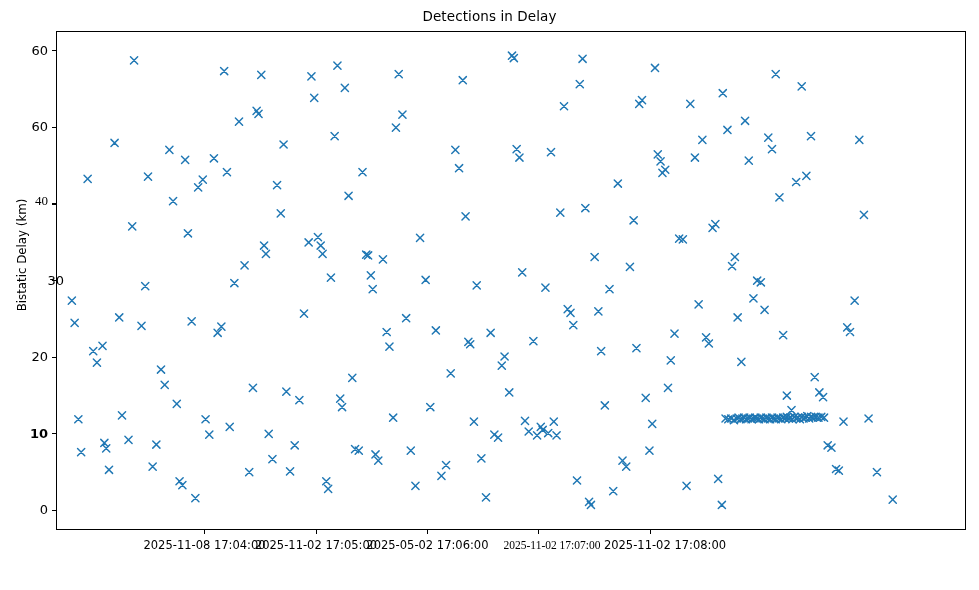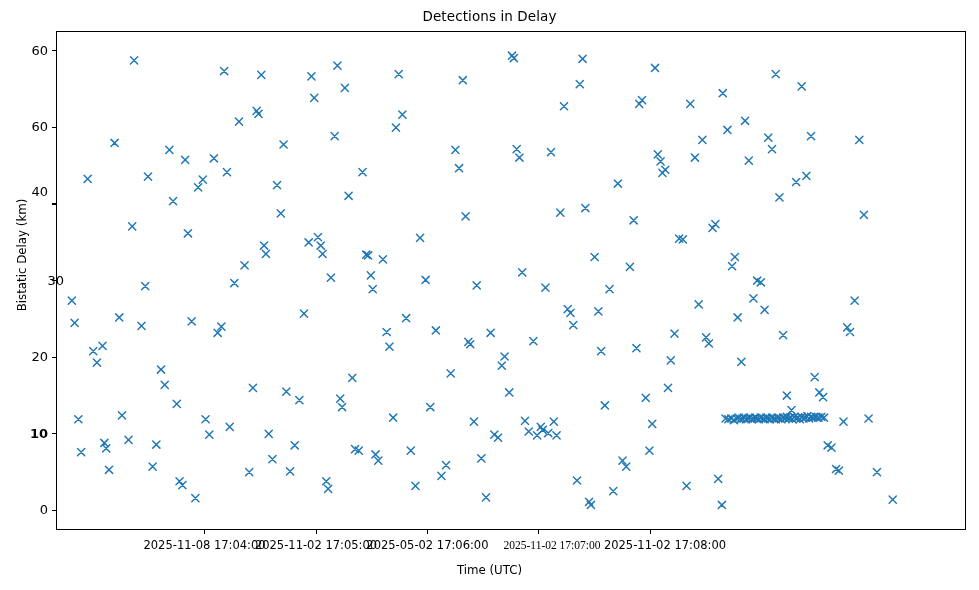--- a/index.html
+++ b/index.html
@@ -399,34 +399,33 @@
   <div id="y-axis">
       <div class="y-tick-mark" style="left: 52px; top: 509.601px;"></div>
       <div class="y-tick-label" style="left: 8px; top: 504.101px;">0</div>
       <div class="y-tick-mark" style="left: 52px; top: 433.067px;"></div>
       <div class="y-tick-label" style="left: 8px; top: 427.567px; font-weight: bold;">10</div>
       <div class="y-tick-mark" style="left: 52px; top: 356.534px;"></div>
       <div class="y-tick-label" style="left: 8px; top: 351.034px;">20</div>
       <div class="y-tick-mark" style="left: 52px; top: 280px;"></div>
       <div class="y-tick-label" style="left: 24px; top: 274.5px;">30</div>
       <div class="y-tick-mark" style="left: 52px; top: 203.466px;"></div>
-      <div class="y-tick-label" style="left: 8px; top: 186px;">40</div>
+      <div class="y-tick-label" style="left: 8px; top: 195px; font-family: Liberation Serif, serif;">40</div>
       <div class="y-tick-mark" style="left: 52px; top: 126.933px;"></div>
       <div class="y-tick-label" style="left: 8px; top: 121.433px;">60</div>
       <div class="y-tick-mark" style="left: 52px; top: 50.3988px;"></div>
       <div class="y-tick-label" style="left: 8px; top: 44.8988px;">60</div>
     </div>
   <div id="x-axis">
       <div class="x-tick-mark" style="left: 204.071px;"></div>
       <div class="x-tick-label" style="left: 114.571px;">2025-11-08 17:04:00</div>
       <div class="x-tick-mark" style="left: 315.5px;"></div>
       <div class="x-tick-label" style="left: 226px;">2025-11-02 17:05:00</div>
       <div class="x-tick-mark" style="left: 426.929px;"></div>
       <div class="x-tick-label" style="left: 337.429px;">2025-05-02 17:06:00</div>
       <div class="x-tick-mark" style="left: 538.357px;"></div>
       <div class="x-tick-label" style="left: 462px; font-family: Liberation Serif, serif;">2025-11-02 17:07:00</div>
       <div class="x-tick-mark" style="left: 649.786px;"></div>
       <div class="x-tick-label" style="left: 575px;">2025-11-02 17:08:00</div>
     </div>
 
-  <div id="x-axis-label">Time (UTC)</div>
 
 </div>
 
 </body></html>

